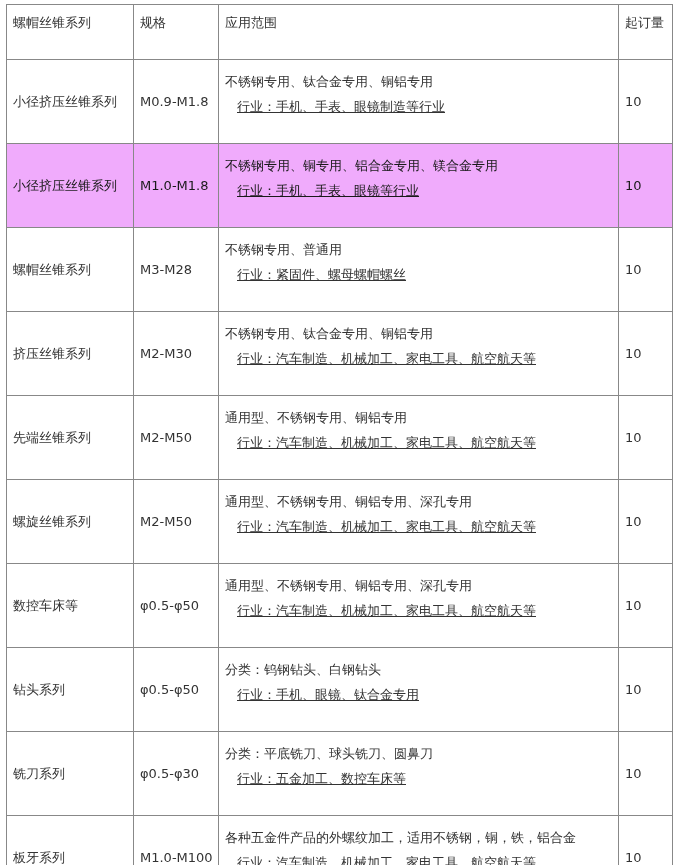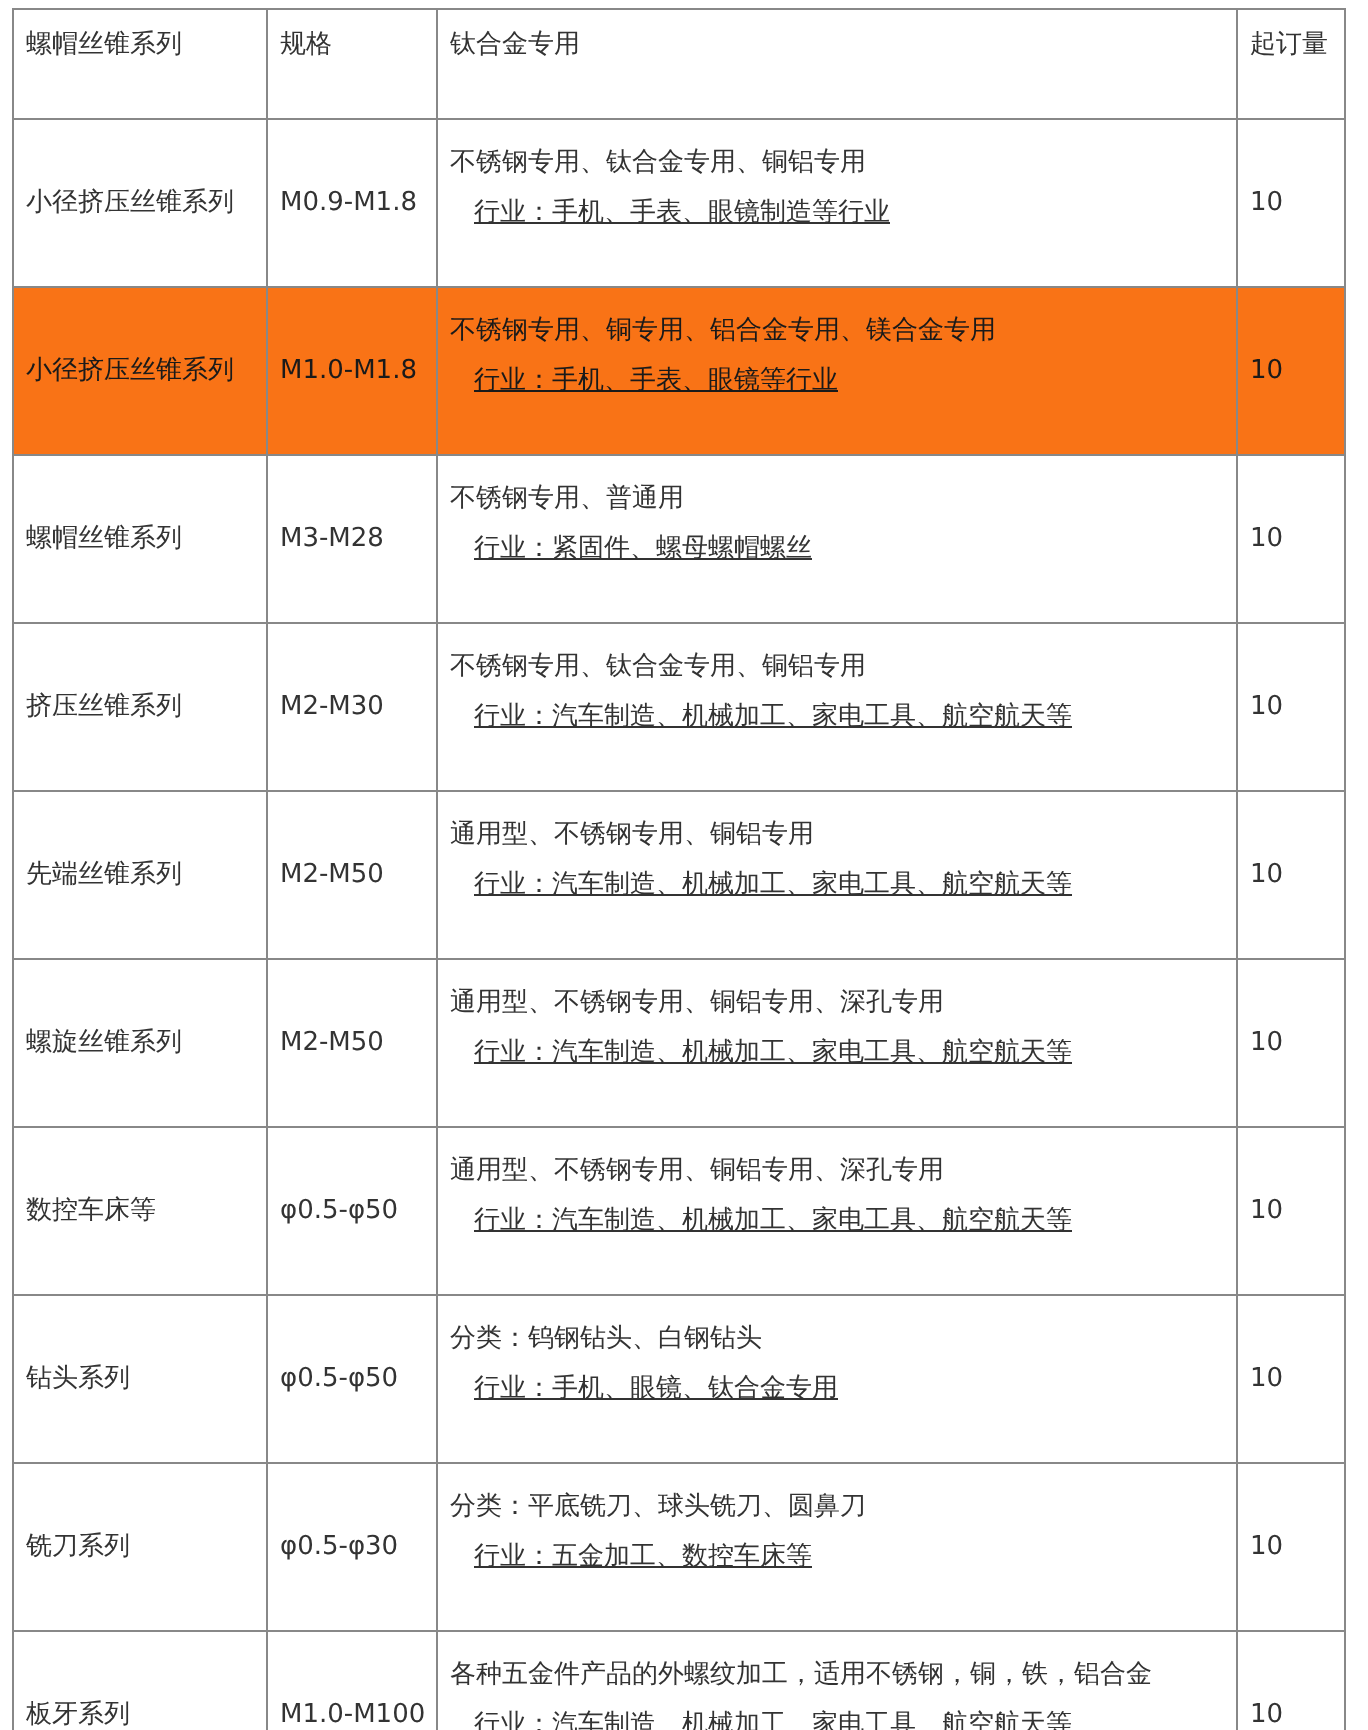--- a/index.html
+++ b/index.html
@@ -20,42 +20,42 @@
       text-align: left;
       font-weight: normal;
       line-height: 25px;
       white-space: nowrap;
       overflow: hidden;
     }
     thead th { height: 49px; vertical-align: top; padding-top: 5px; }
     tbody td { height: 74px; }
     tbody td.app { vertical-align: top; padding-top: 9px; }
     .line2 { padding-left: 12px; text-decoration: underline; }
-    tr.selected td { background: #f97316; color: #1a1a1a; }
+    tr.selected td { background: #f0abfc; color: #1a1a1a; }
     .c1 { width: 127px; }
     .c2 { width: 85px; }
     .c3 { width: 400px; }
     .c4 { width: 54px; }
   </style>
 </head>
 <body>
 
 <div class="wrap">
   <table>
     <colgroup>
       <col class="c1">
         <col class="c2">
         <col class="c3">
         <col class="c4">
     </colgroup>
     <thead>
       <tr>
         <th>螺帽丝锥系列</th>
         <th>规格</th>
-        <th>钛合金专用</th>
+        <th>应用范围</th>
         <th>起订量</th>
       </tr>
     </thead>
     <tbody>
       <tr>
         <td>小径挤压丝锥系列</td>
         <td>M0.9-M1.8</td>
         <td class="app">
           <div>不锈钢专用、钛合金专用、铜铝专用</div>
           <div class="line2">行业：手机、手表、眼镜制造等行业</div>

